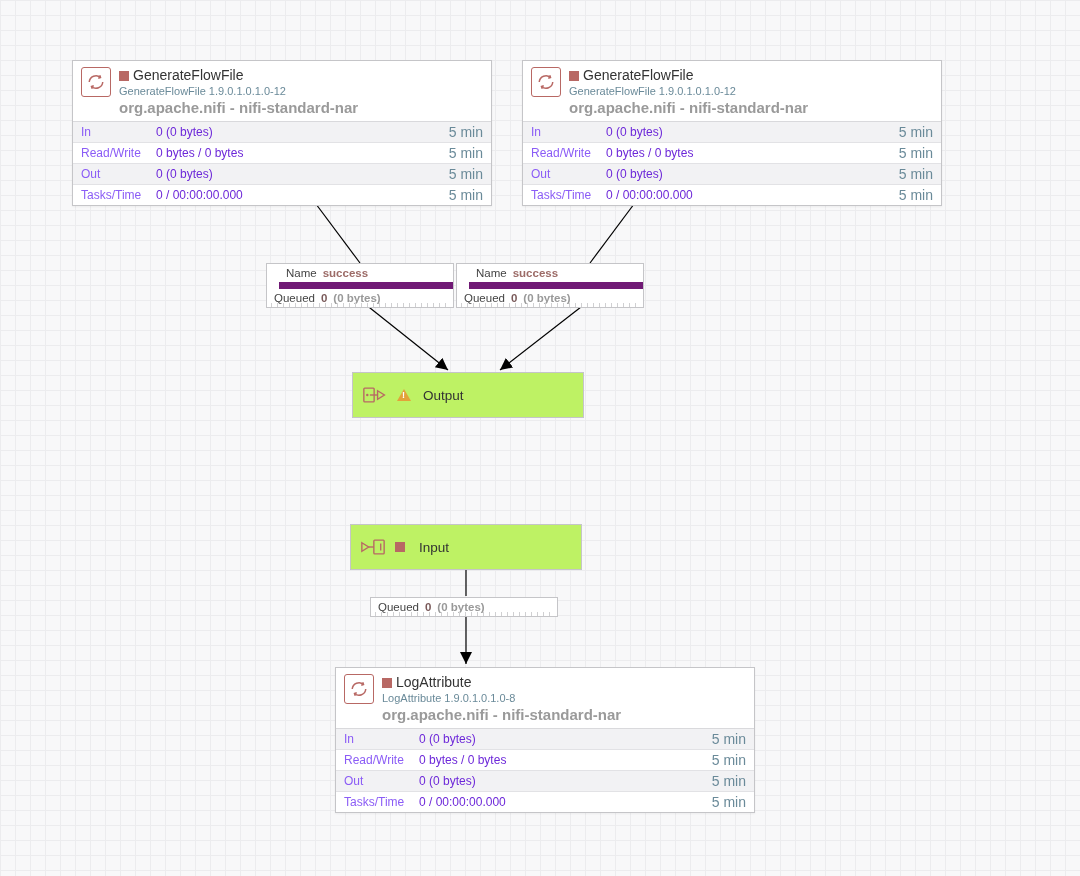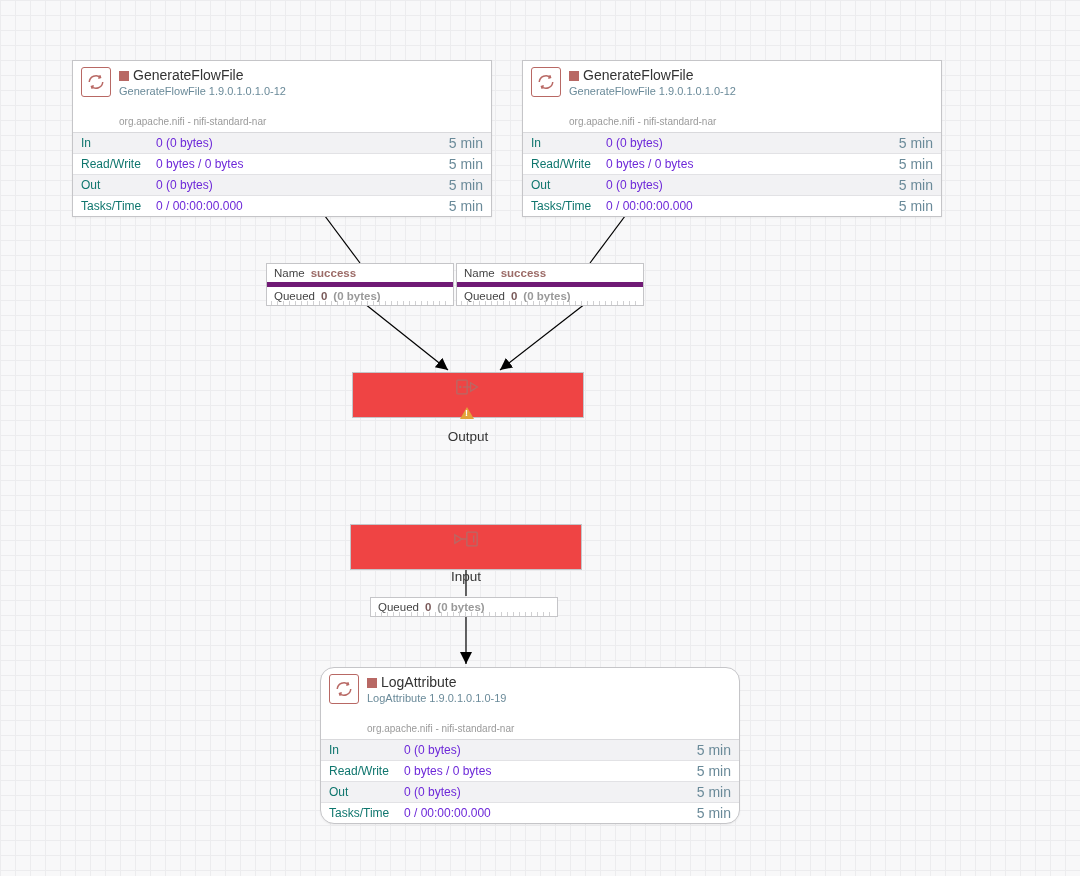--- a/index.html
+++ b/index.html
@@ -41,65 +41,65 @@
     color:#b86864;
     flex-shrink:0;
   }
   .processor .title-block { line-height: 1.2; }
   .processor .status-sq {
     width: 10px; height: 10px; background:#b86864; display:inline-block;
     margin-right:4px; position:relative; top:1px;
   }
   .processor .pname { font-size:14px; color:#333; font-weight:500; display:inline; }
   .processor .ptype { font-size:11px; color:#6a8a99; margin-top:1px;}
-  .processor .pbundle { font-size:10px; color:#9a9a9a; margin-top:18px;}
+  .processor .pbundle { font-size:15px; color:#9a9a9a; margin-top:1px;font-weight:bold;}
   .processor .stats { border-top:1px solid #d9d9dc;}
   .processor .stat-row {
     display:flex; align-items:center;
     border-bottom:1px solid #e2e2e5;
     padding: 2px 8px;
     font-size:12px;
   }
   .processor .stat-row:nth-child(odd){ background:#f2f2f4;}
   .processor .stat-row:last-child{ border-bottom:none;}
-  .processor .stat-label { width:75px; color:#0f766e;}
+  .processor .stat-label { width:75px; color:#8b5cf6;}
   .processor .stat-value { flex:1; color:#6d28d9; font-weight:500;}
   .processor .stat-time { color:#6a8a99; font-size:14px;}
 
   .conn {
     position:absolute;
     width: 188px;
     background: #fff;
     border:1px solid #c5c5c8;
     font-size:11.5px;
   }
   .conn .row { padding: 3px 7px; display:flex; gap:6px;}
-  .conn .row.name { border-bottom:5px solid #701a75;}
+  .conn .row.name { border-bottom:7px solid #701a75;margin-left:12px;}
   .conn .label { color:#444; }
   .conn .lname { color:#9c6b67; font-weight:600;}
   .conn .lval  { color:#7a5a5a; font-weight:600;}
   .conn .lsub  { color:#999;font-weight:bold;}
   .conn .queue-row {
     background: repeating-linear-gradient(180deg, #fff 0 16px, transparent 16px 17px);
     position:relative;
   }
   .conn .queue-row::after{
     content:""; position:absolute; left:4px; right:4px; bottom:0; height:4px;
     background:
       repeating-linear-gradient(90deg, #d0d0d2 0 1px, transparent 1px 6px);
     pointer-events:none;
   }
 
   .port {
     position:absolute;
     width: 232px; height: 46px;
-    background:#ef4444; border:1px solid #c5c5c8;
+    background:#bef264; border:1px solid #c5c5c8;
     display:flex; align-items:center;
-    gap:10px; padding:4px 10px;
-    font-size:13.5px; color:#333;flex-direction:column;
+    gap:10px; padding:16px 10px;
+    font-size:13.5px; color:#333;
   }
   .port .picon { color:#b86864; display:flex; align-items:center;}
   .port .status-sq {
     width: 10px; height: 10px; background:#b86864; display:inline-block;
     margin-right:4px; position:relative; top:0;
   }
   .port .warn {
     width:0;height:0;border-left:7px solid transparent;border-right:7px solid transparent;
     border-bottom:12px solid #e2a33a; position:relative; margin-right:2px;
   }
@@ -253,33 +253,33 @@
 </div>
 
 <div class="conn" style="left:370px; top:597px;">
   <div class="row queue-row">
     <span class="label">Queued</span>
     <span class="lval">0</span>
     <span class="lsub">(0 bytes)</span>
   </div>
 </div>
 
-<div class="processor" style="left:320px; top:667px;border-radius:14px;">
+<div class="processor" style="left:335px; top:667px;">
   <div class="header">
     <div class="icon-box">
       <svg width="18" height="18" viewBox="0 0 24 24" fill="none" stroke="currentColor" stroke-width="2">
           <path d="M3 12a9 9 0 0 1 15-6"></path>
           <path d="M21 12a9 9 0 0 1-15 6"></path>
           <polyline points="17 3 18 6 15 7"></polyline>
           <polyline points="7 21 6 18 9 17"></polyline>
         </svg>
     </div>
     <div class="title-block">
       <div><span class="status-sq"></span><span class="pname">LogAttribute</span></div>
-      <div class="ptype">LogAttribute 1.9.0.1.0.1.0-19</div>
+      <div class="ptype">LogAttribute 1.9.0.1.0.1.0-8</div>
       <div class="pbundle">org.apache.nifi - nifi-standard-nar</div>
     </div>
   </div>
   <div class="stats">
     <div class="stat-row">
         <span class="stat-label">In</span>
         <span class="stat-value">0 (0 bytes)</span>
         <span class="stat-time">5 min</span>
       </div>
     <div class="stat-row">

